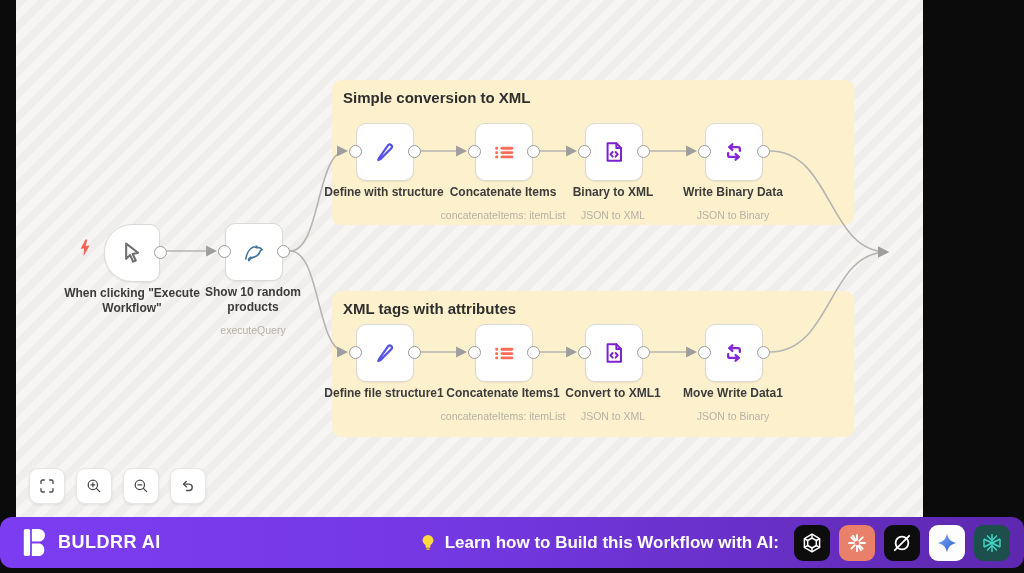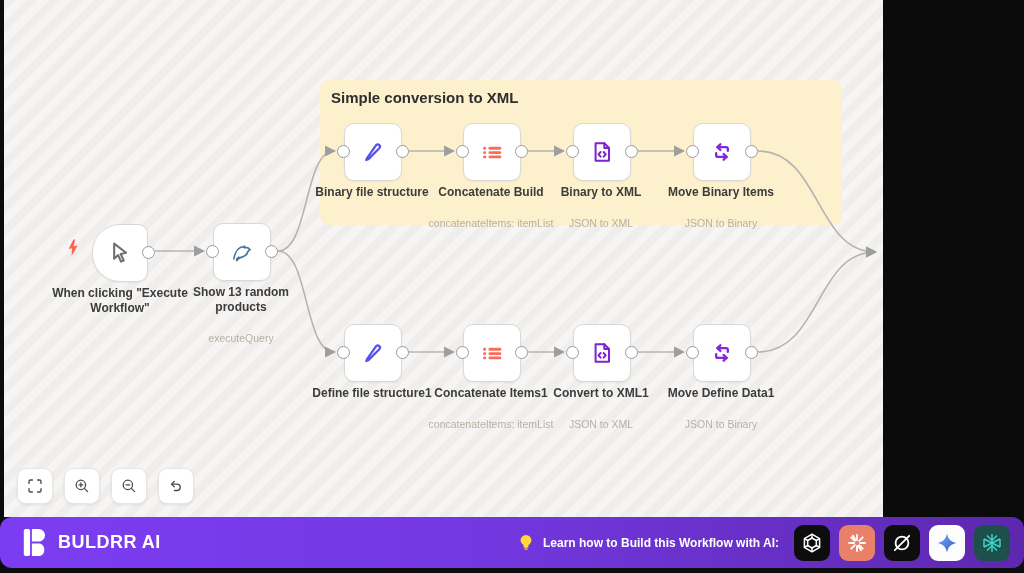--- a/index.html
+++ b/index.html
@@ -1,21 +1,21 @@
 <!DOCTYPE html>
 <html><head>
 <meta charset="utf-8">
 <style>
   html,body{margin:0;padding:0;background:#0b0b0b;font-family:"Liberation Sans",sans-serif;}
   #app{position:relative;width:1024px;height:573px;overflow:hidden;background:#0b0b0b;}
 
   
-  .canvas{position:absolute;left:4px;top:0;width:879px;height:517px;
+  .canvas{position:absolute;left:16px;top:0;width:879px;height:517px;
     background-color:#f0eeec;
-    background-image:repeating-linear-gradient(135deg,#f0eeec 0 8px,#f6f5f3 8px 16px);}
+    background-image:repeating-linear-gradient(135deg,#f0eeec 0 8px,#f6f5f3 8px 16px);padding-left:28px;}
 
   
   .group{position:absolute;background:#fcf0cd;border-radius:9px;z-index:1;}
   .group-title{font-size:15px;font-weight:700;color:#2e2e2e;padding:9px 0 0 11px;}
 
   
   svg.edges{position:absolute;left:0;top:0;z-index:2;pointer-events:none;}
   svg.edges path{pointer-events:stroke;}
 
   
@@ -23,50 +23,53 @@
   .node-box{position:relative;width:56px;height:56px;background:#fff;border:1px solid #dbd9d5;
     border-radius:10px;box-shadow:0 1px 2px rgba(0,0,0,.06);display:flex;align-items:center;justify-content:center;}
   .node-box.trigger{width:54px;border-radius:28px 10px 10px 28px;}
   .port{position:absolute;width:11px;height:11px;border:1.5px solid #9b9b9b;border-radius:50%;
     background:#fff;top:50%;margin-top:-7px;}
   .port.in{left:-8px}.port.out{right:-8px}
   .nlabel{position:absolute;top:62px;left:50%;transform:translateX(-50%);width:150px;
     text-align:center;font-size:12px;font-weight:700;color:#3c3c3c;line-height:1.25;}
   .nlabel.w140{width:140px}.nlabel.w116{width:116px}
   .nsub{position:absolute;top:62px;left:50%;transform:translateX(-50%);width:160px;text-align:center;
-    font-size:10.5px;color:#b5b1a6;margin-top:16px;}
+    font-size:10.5px;color:#b5b1a6;margin-top:8px;}
   .nsub.one{top:78px}.nsub.two{top:93px}
   .bolt{position:absolute;left:-28px;top:14px;}
 
   
   .toolbar{position:absolute;left:13px;top:468px;display:flex;gap:11px;z-index:5;}
   .tbtn{width:34px;height:34px;background:#fff;border:1px solid #e8e6e3;border-radius:9px;
     box-shadow:0 1px 3px rgba(0,0,0,.08);display:flex;align-items:center;justify-content:center;cursor:pointer;}
 
   
   .footer-wrap{position:absolute;left:0;top:517px;width:1024px;height:60px;background:#0c0c0c;}
   .footer{position:absolute;left:0;top:0;width:1024px;height:51px;border-radius:12px;
     background:linear-gradient(90deg,#7c3df2 0%,#7438e2 45%,#5d28ae 100%);
     display:flex;align-items:center;padding:0 12px;box-sizing:border-box;}
   .brand{display:flex;align-items:center;gap:9px;margin-left:10px;}
   .brand-name{color:#fff;font-size:18px;font-weight:800;letter-spacing:.5px;}
   .message{display:flex;align-items:center;gap:8px;margin-left:auto;margin-right:15px;
-    color:#fff;font-size:12px;font-weight:700;}
+    color:#fff;font-size:17px;font-weight:700;}
   .ai-icons{display:flex;gap:9px;margin-right:2px;}
   .ai-tile{width:36px;height:36px;border-radius:9px;display:flex;align-items:center;justify-content:center;cursor:pointer;}
   .t-black{background:#0d0d0d}.t-coral{background:#e8806a}.t-white{background:#fdfdfd}.t-teal{background:#1d4f4d}
 </style>
 </head>
 <body>
 
 <div id="app">
   <div class="canvas">
 
     <div class="group" style="left:316px;top:80px;width:522px;height:145px">
       <div class="group-title">Simple conversion to XML</div>
+    </div>
+    <div class="group" style="left:316px;top:291px;width:522px;height:146px">
+      <div class="group-title">XML tags with attributes</div>
     </div>
 
     <svg class="edges" width="1024" height="517" viewBox="0 0 1024 517">
       <defs>
         <marker id="arr" viewBox="0 0 10 10" refX="8" refY="5" markerWidth="7" markerHeight="7" orient="auto">
           <path d="M0 0 L10 5 L0 10 z" fill="#9e9e9e"></path>
         </marker>
       </defs>
       <g fill="none" stroke="#b6b4b0" stroke-width="1.6">
         <path d="M151 251 H199" marker-end="url(#arr)"></path>
@@ -98,51 +101,51 @@
 
     <div class="node" style="left:209px;top:223px">
       <div class="node-box">
         <span class="port in"></span>
         <svg width="30" height="30" viewBox="0 0 24 24">
           <path d="M5.5 17.5 C6 14 8 9.5 11 8.2 C12.5 7.6 13 8.4 14.2 8.6 C15.4 8.8 16.2 8.2 17 8.8 C17.7 9.3 17.3 9.8 18.5 10.2 C17.2 10.5 16.8 11 16.5 12.2 C16.1 13.8 14.6 15.3 12.4 15.9 C10.4 16.4 8.6 17.4 7.8 18.9 C7.4 17.7 8.4 16.6 9.4 16.1" fill="none" stroke="#44749c" stroke-width="1.3" stroke-linecap="round" stroke-linejoin="round"></path>
           <path d="M14.8 8.4 C14.6 7.8 14.2 7.4 13.6 7.2" fill="none" stroke="#44749c" stroke-width="1.1" stroke-linecap="round"></path>
         </svg>
         <span class="port out"></span>
       </div>
-      <div class="nlabel w116">Show 13 random products</div>
+      <div class="nlabel w116">Show 10 random products</div>
       <div class="nsub two">executeQuery</div>
     </div>
 
     <div class="node" style="left:340px;top:123px">
       <div class="node-box">
         <span class="port in"></span>
         <svg width="28" height="28" viewBox="0 0 24 24">
           <path d="M7.2 16.8 L6.2 18.9 L8.3 17.9 L17.4 8.8 A1.9 1.9 0 0 0 14.7 6.1 Z" fill="none" stroke="#5552e6" stroke-width="1.9" stroke-linejoin="round"></path>
         </svg>
         <span class="port out"></span>
       </div>
-      <div class="nlabel">Binary file structure</div>
+      <div class="nlabel">Define with structure</div>
     </div>
 
     <div class="node" style="left:459px;top:123px">
       <div class="node-box">
         <span class="port in"></span>
         <svg width="28" height="28" viewBox="0 0 24 24">
           <g fill="#ff6b59">
             <rect x="4.5" y="7.6" width="2.4" height="2.4" rx="0.7"></rect>
               <rect x="9" y="7.6" width="11" height="2.4" rx="1.2"></rect>
             <rect x="4.5" y="11.3" width="2.4" height="2.4" rx="0.7"></rect>
               <rect x="9" y="11.3" width="11" height="2.4" rx="1.2"></rect>
             <rect x="4.5" y="15" width="2.4" height="2.4" rx="0.7"></rect>
               <rect x="9" y="15" width="11" height="2.4" rx="1.2"></rect>
           </g>
         </svg>
         <span class="port out"></span>
       </div>
-      <div class="nlabel">Concatenate Build</div>
+      <div class="nlabel">Concatenate Items</div>
       <div class="nsub one">concatenateItems: itemList</div>
     </div>
 
     <div class="node" style="left:569px;top:123px">
       <div class="node-box">
         <span class="port in"></span>
         <svg width="28" height="28" viewBox="0 0 24 24">
           <g fill="none" stroke="#7d22cf" stroke-width="1.7" stroke-linejoin="round" stroke-linecap="round">
             <path d="M6.5 4.5 H14 L18 8.5 V19.5 H6.5 Z"></path>
               <path d="M14 4.5 V8.5 H18"></path>
@@ -162,21 +165,21 @@
         <svg width="28" height="28" viewBox="0 0 24 24">
           <g fill="none" stroke="#8527d8" stroke-width="2" stroke-linecap="round" stroke-linejoin="round">
             <path d="M17 11 V9.3 Q17 7.8 15.5 7.8 H8.2"></path>
               <path d="M10.6 5.4 L8 7.8 L10.6 10.2"></path>
             <path d="M7 13 V14.7 Q7 16.2 8.5 16.2 H15.8"></path>
               <path d="M13.4 13.8 L16 16.2 L13.4 18.6"></path>
           </g>
         </svg>
         <span class="port out"></span>
       </div>
-      <div class="nlabel">Move Binary Items</div>
+      <div class="nlabel">Write Binary Data</div>
       <div class="nsub one">JSON to Binary</div>
     </div>
 
     <div class="node" style="left:340px;top:324px">
       <div class="node-box">
         <span class="port in"></span>
         <svg width="28" height="28" viewBox="0 0 24 24">
           <path d="M7.2 16.8 L6.2 18.9 L8.3 17.9 L17.4 8.8 A1.9 1.9 0 0 0 14.7 6.1 Z" fill="none" stroke="#5552e6" stroke-width="1.9" stroke-linejoin="round"></path>
         </svg>
         <span class="port out"></span>
@@ -226,21 +229,21 @@
         <svg width="28" height="28" viewBox="0 0 24 24">
           <g fill="none" stroke="#8527d8" stroke-width="2" stroke-linecap="round" stroke-linejoin="round">
             <path d="M17 11 V9.3 Q17 7.8 15.5 7.8 H8.2"></path>
               <path d="M10.6 5.4 L8 7.8 L10.6 10.2"></path>
             <path d="M7 13 V14.7 Q7 16.2 8.5 16.2 H15.8"></path>
               <path d="M13.4 13.8 L16 16.2 L13.4 18.6"></path>
           </g>
         </svg>
         <span class="port out"></span>
       </div>
-      <div class="nlabel">Move Define Data1</div>
+      <div class="nlabel">Move Write Data1</div>
       <div class="nsub one">JSON to Binary</div>
     </div>
 
 
     <div class="toolbar">
       <div class="tbtn">
         <svg width="18" height="18" viewBox="0 0 24 24">
           <g fill="none" stroke="#4a4a4a" stroke-width="1.8" stroke-linecap="round">
             <path d="M4 8.5 V6 Q4 4 6 4 H8.5"></path>
               <path d="M15.5 4 H18 Q20 4 20 6 V8.5"></path>

